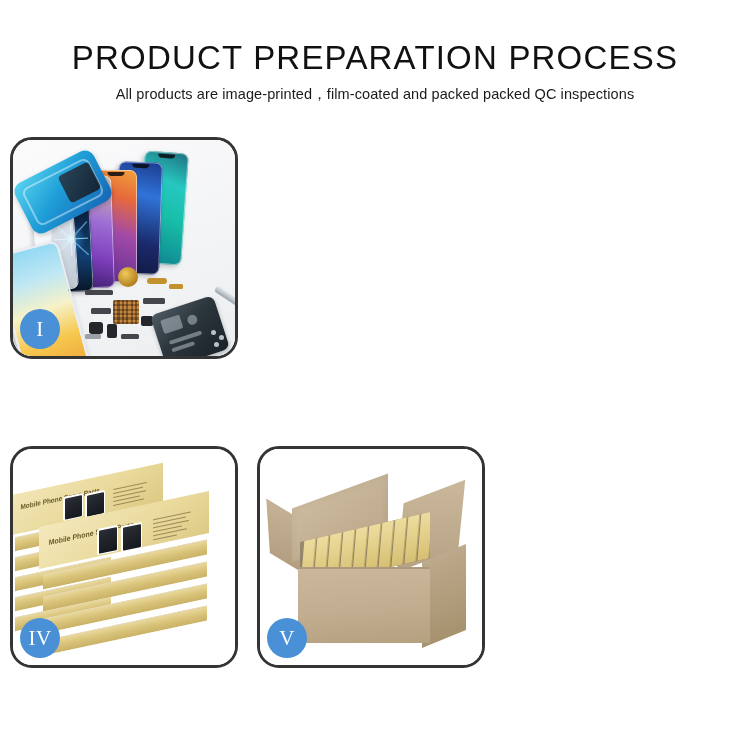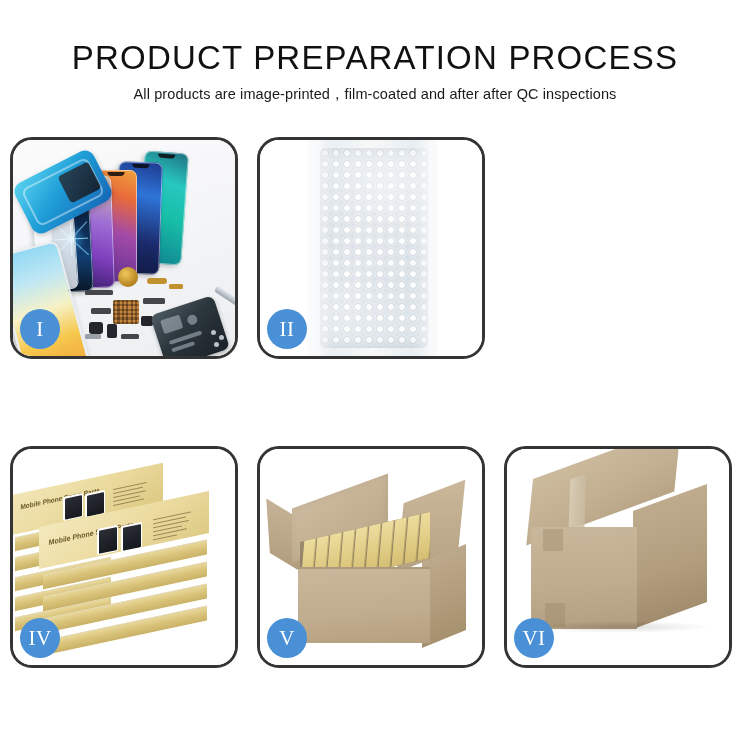--- a/index.html
+++ b/index.html
@@ -301,21 +301,21 @@
     background:radial-gradient(ellipse at 50% 50%, rgba(0,0,0,.14), rgba(0,0,0,0) 70%);
   }
 </style>
 </head>
 <body>
 
 <div class="page">
 
   <div class="header">
     <div class="title">PRODUCT PREPARATION PROCESS</div>
-    <div class="subtitle">All products are image-printed，film-coated and after after QC inspections</div>
+    <div class="subtitle">All products are image-printed，film-coated and packed packed QC inspections</div>
   </div>
 
   <div class="grid">
 
     <div class="panel r0 c0">
       <div class="stage">
         <div class="p1bg"></div>
 
         <div class="ph pA">
             <span class="notch"></span>
@@ -366,29 +366,20 @@
           <span class="screws">
             <i style="left:0;top:0;"></i>
               <i style="left:8px;top:5px;"></i>
               <i style="left:3px;top:12px;"></i>
           </span>
         </div>
       </div>
       <div class="badge">I</div>
     </div>
 
-    <div class="panel r0 c1">
-      <div class="stage">
-        <div class="p2bg"></div>
-        <div class="wrapsheet">
-          <div class="bubbles"></div>
-        </div>
-      </div>
-      <div class="badge">II</div>
-    </div>
 
 
     <div class="panel r1 c0">
       <div class="stage">
         <div class="p4bg"></div>
         <div class="stack">
 
           <span class="edge" style="left:0px;top:62px;width:96px;height:13px;transform:skewY(-12deg);"></span>
           <span class="edge" style="left:0px;top:82px;width:96px;height:13px;transform:skewY(-12deg);"></span>
           <span class="edge" style="left:0px;top:102px;width:96px;height:13px;transform:skewY(-12deg);"></span>
@@ -464,29 +455,15 @@
             <span class="yb" style="left:119px;"></span>
         </div>
         <div class="cartonSide"></div>
         <div class="cartonFront">
           <span class="cartonSeam" style="left:0;top:0;width:132px;height:1.5px;"></span>
         </div>
       </div>
       <div class="badge">V</div>
     </div>
 
-    <div class="panel r1 c2">
-      <div class="stage">
-        <div class="p6bg"></div>
-        <div class="vTop"></div>
-        <div class="vTape"></div>
-        <div class="vSide"></div>
-        <div class="vFront">
-          <span class="vLabel" style="left:12px;top:2px;width:20px;height:22px;"></span>
-          <span class="vLabel" style="left:14px;top:76px;width:20px;height:24px;"></span>
-        </div>
-        <div class="vShadow"></div>
-      </div>
-      <div class="badge">VI</div>
-    </div>
 
   </div>
 </div>
 
 </body></html>

